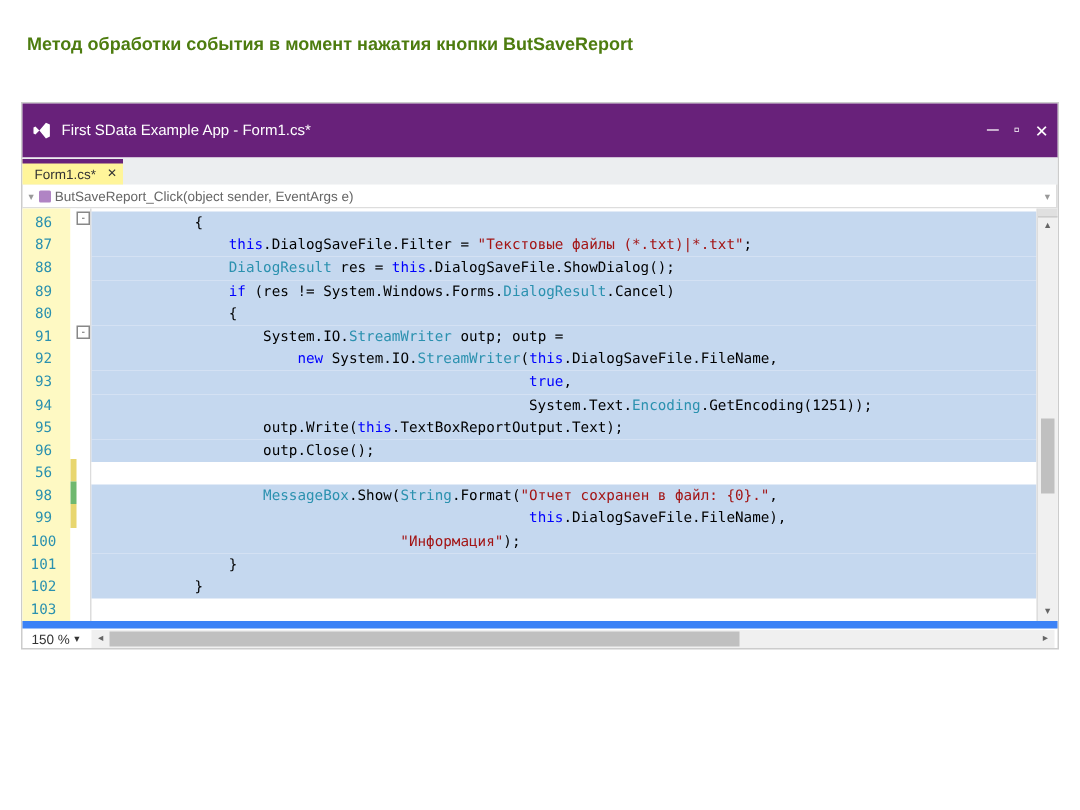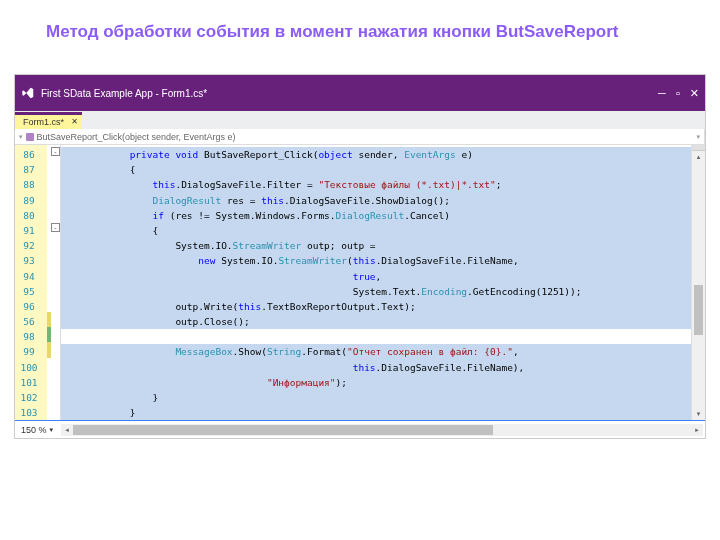--- a/index.html
+++ b/index.html
@@ -1,17 +1,17 @@
 <!DOCTYPE html>
 <html><head>
 <meta charset="utf-8">
 <style>
 * { margin: 0; padding: 0; box-sizing: border-box; }
 body { width: 720px; height: 540px; background: #fff; font-family: 'Segoe UI', Arial, sans-serif; overflow: hidden; }
-.slide-title { font-size: 17px; font-weight: bold; padding: 22px 30px 12px 46px; color: #8b5cf6; }
+.slide-title { font-size: 12px; font-weight: bold; padding: 22px 30px 12px 18px; color: #4d7c0f; }
 .ide-window { margin: 20px 14px 0 14px; border: 1px solid #ccc; background: #fff; position: relative; }
 .title-bar { background: #68217a; color: #fff; height: 22px; display: flex; align-items: center; padding: 18px 6px; font-size: 10px; }
 .vs-logo { width: 14px; height: 14px; margin-right: 6px; }
 .title-bar-text { flex: 1; }
 .win-controls { display: flex; gap: 10px; align-items: center; }
 .doc-tabs { background: #eceef0; height: 18px; display: flex; align-items: flex-end; font-size: 9px; }
 .doc-tab { background: #fff59a; border-top: 3px solid #68217a; padding: 2px 18px 2px 8px; color: #333; position: relative; }
 .doc-tab-close { position: absolute; right: 4px; top: 2px; font-size: 8px; }
 .breadcrumb { display: flex; height: 16px; font-size: 9px; color: #666; border-bottom: 1px solid #ddd; }
 .breadcrumb-part { flex: 1; display: flex; align-items: center; padding: 0 4px; border-right: 1px solid #ddd; gap: 3px; }
@@ -32,21 +32,21 @@
 .code-line.nosel { background: #fff; }
 .kw { color: #0000ff; }
 .type { color: #2b91af; }
 .str { color: #a31515; }
 .id { color: #000; }
 .scroll-v { width: 14px; background: #f0f0f0; border-left: 1px solid #ddd; position: relative; }
 .scroll-thumb-v { position: absolute; left: 2px; right: 2px; top: 140px; height: 50px; background: #c0c0c0; }
 .scroll-mark { position: absolute; left: 3px; right: 3px; height: 2px; }
 .scroll-arrow { position: absolute; left: 0; right: 0; height: 12px; text-align: center; font-size: 7px; color: #666; line-height: 12px; }
 .scroll-split { position: absolute; top: 0; left: 0; right: 0; height: 6px; background: #e0e0e0; border-bottom: 1px solid #ccc; }
-.status-bar { display: flex; height: 18px; border-top: 1px solid #3b82f6; align-items: center; font-size: 9px; }
+.status-bar { display: flex; height: 18px; border-top: 5px solid #3b82f6; align-items: center; font-size: 9px; }
 .zoom { padding: 0 6px; display: flex; align-items: center; gap: 3px; color: #333; }
 .hscroll { flex: 1; background: #f0f0f0; height: 12px; position: relative; margin: 0 2px; }
 .hscroll-thumb { position: absolute; left: 12px; width: 420px; top: 1px; bottom: 1px; background: #c0c0c0; }
 .hscroll-arrow { position: absolute; top: 0; bottom: 0; width: 12px; text-align: center; font-size: 7px; color: #666; line-height: 12px; }
 .win-btn { font-size: 11px; font-family: Arial; }
 </style>
 </head>
 <body>
 
 <div class="slide-title">Метод обработки события в момент нажатия кнопки ButSaveReport</div>
@@ -119,21 +119,20 @@
         <div class="change-mark"></div>
         <div class="change-mark"></div>
         <div class="change-mark"></div>
         <div class="change-mark"></div>
       </div>
     <div class="outline">
       <div class="outline-box" style="top:2px">-</div>
       <div class="outline-box" style="top:78px">-</div>
     </div>
     <div class="code" id="code">
-        <div class="code-line"><span class="id">            </span><span class="kw">private void</span><span class="id"> ButSaveReport_Click(</span><span class="kw">object</span><span class="id"> sender, </span><span class="type">EventArgs</span><span class="id"> e)</span></div>
         <div class="code-line"><span class="id">            {</span></div>
         <div class="code-line"><span class="id">                </span><span class="kw">this</span><span class="id">.DialogSaveFile.Filter = </span><span class="str">"Текстовые файлы (*.txt)|*.txt"</span><span class="id">;</span></div>
         <div class="code-line"><span class="id">                </span><span class="type">DialogResult</span><span class="id"> res = </span><span class="kw">this</span><span class="id">.DialogSaveFile.ShowDialog();</span></div>
         <div class="code-line"><span class="id">                </span><span class="kw">if</span><span class="id"> (res != System.Windows.Forms.</span><span class="type">DialogResult</span><span class="id">.Cancel)</span></div>
         <div class="code-line"><span class="id">                {</span></div>
         <div class="code-line"><span class="id">                    System.IO.</span><span class="type">StreamWriter</span><span class="id"> outp; outp =</span></div>
         <div class="code-line"><span class="id">                        </span><span class="kw">new</span><span class="id"> System.IO.</span><span class="type">StreamWriter</span><span class="id">(</span><span class="kw">this</span><span class="id">.DialogSaveFile.FileName,</span></div>
         <div class="code-line"><span class="id">                                                   </span><span class="kw">true</span><span class="id">,</span></div>
         <div class="code-line"><span class="id">                                                   System.Text.</span><span class="type">Encoding</span><span class="id">.GetEncoding(1251));</span></div>
         <div class="code-line"><span class="id">                    outp.Write(</span><span class="kw">this</span><span class="id">.TextBoxReportOutput.Text);</span></div>

